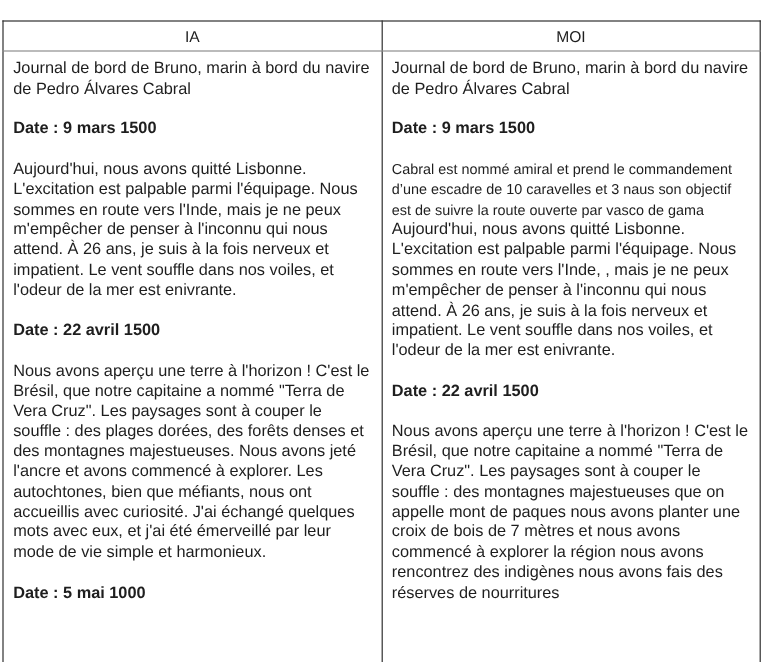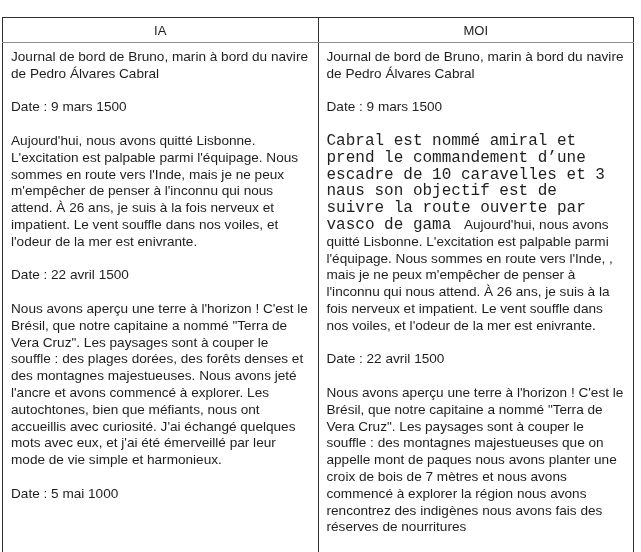--- a/index.html
+++ b/index.html
@@ -40,31 +40,31 @@
     padding: 6px 9px 0 8px;
     font-size: 13.6px;
     line-height: 16.8px;
     height: 545px; 
   }
   .doc-title {
     font-weight: normal;
     margin: 0 0 16.8px 0;
   }
   .date-heading {
-    font-weight: normal;
+    font-weight: bold;
     margin: 0 0 16.8px 0;
   }
   .para {
     margin: 0 0 16.8px 0;
     white-space: pre-wrap;
   }
   .alt-font {
     
-    font-family: Liberation Mono, monospace;
-    font-size: 16px;
+    font-family: Liberation Sans, sans-serif;
+    font-size: 12px;
   }
 </style>
 </head>
 <body>
 
 <div class="page">
   <table class="cmp">
     <colgroup>
       <col style="width:50%">
       <col style="width:50%">

